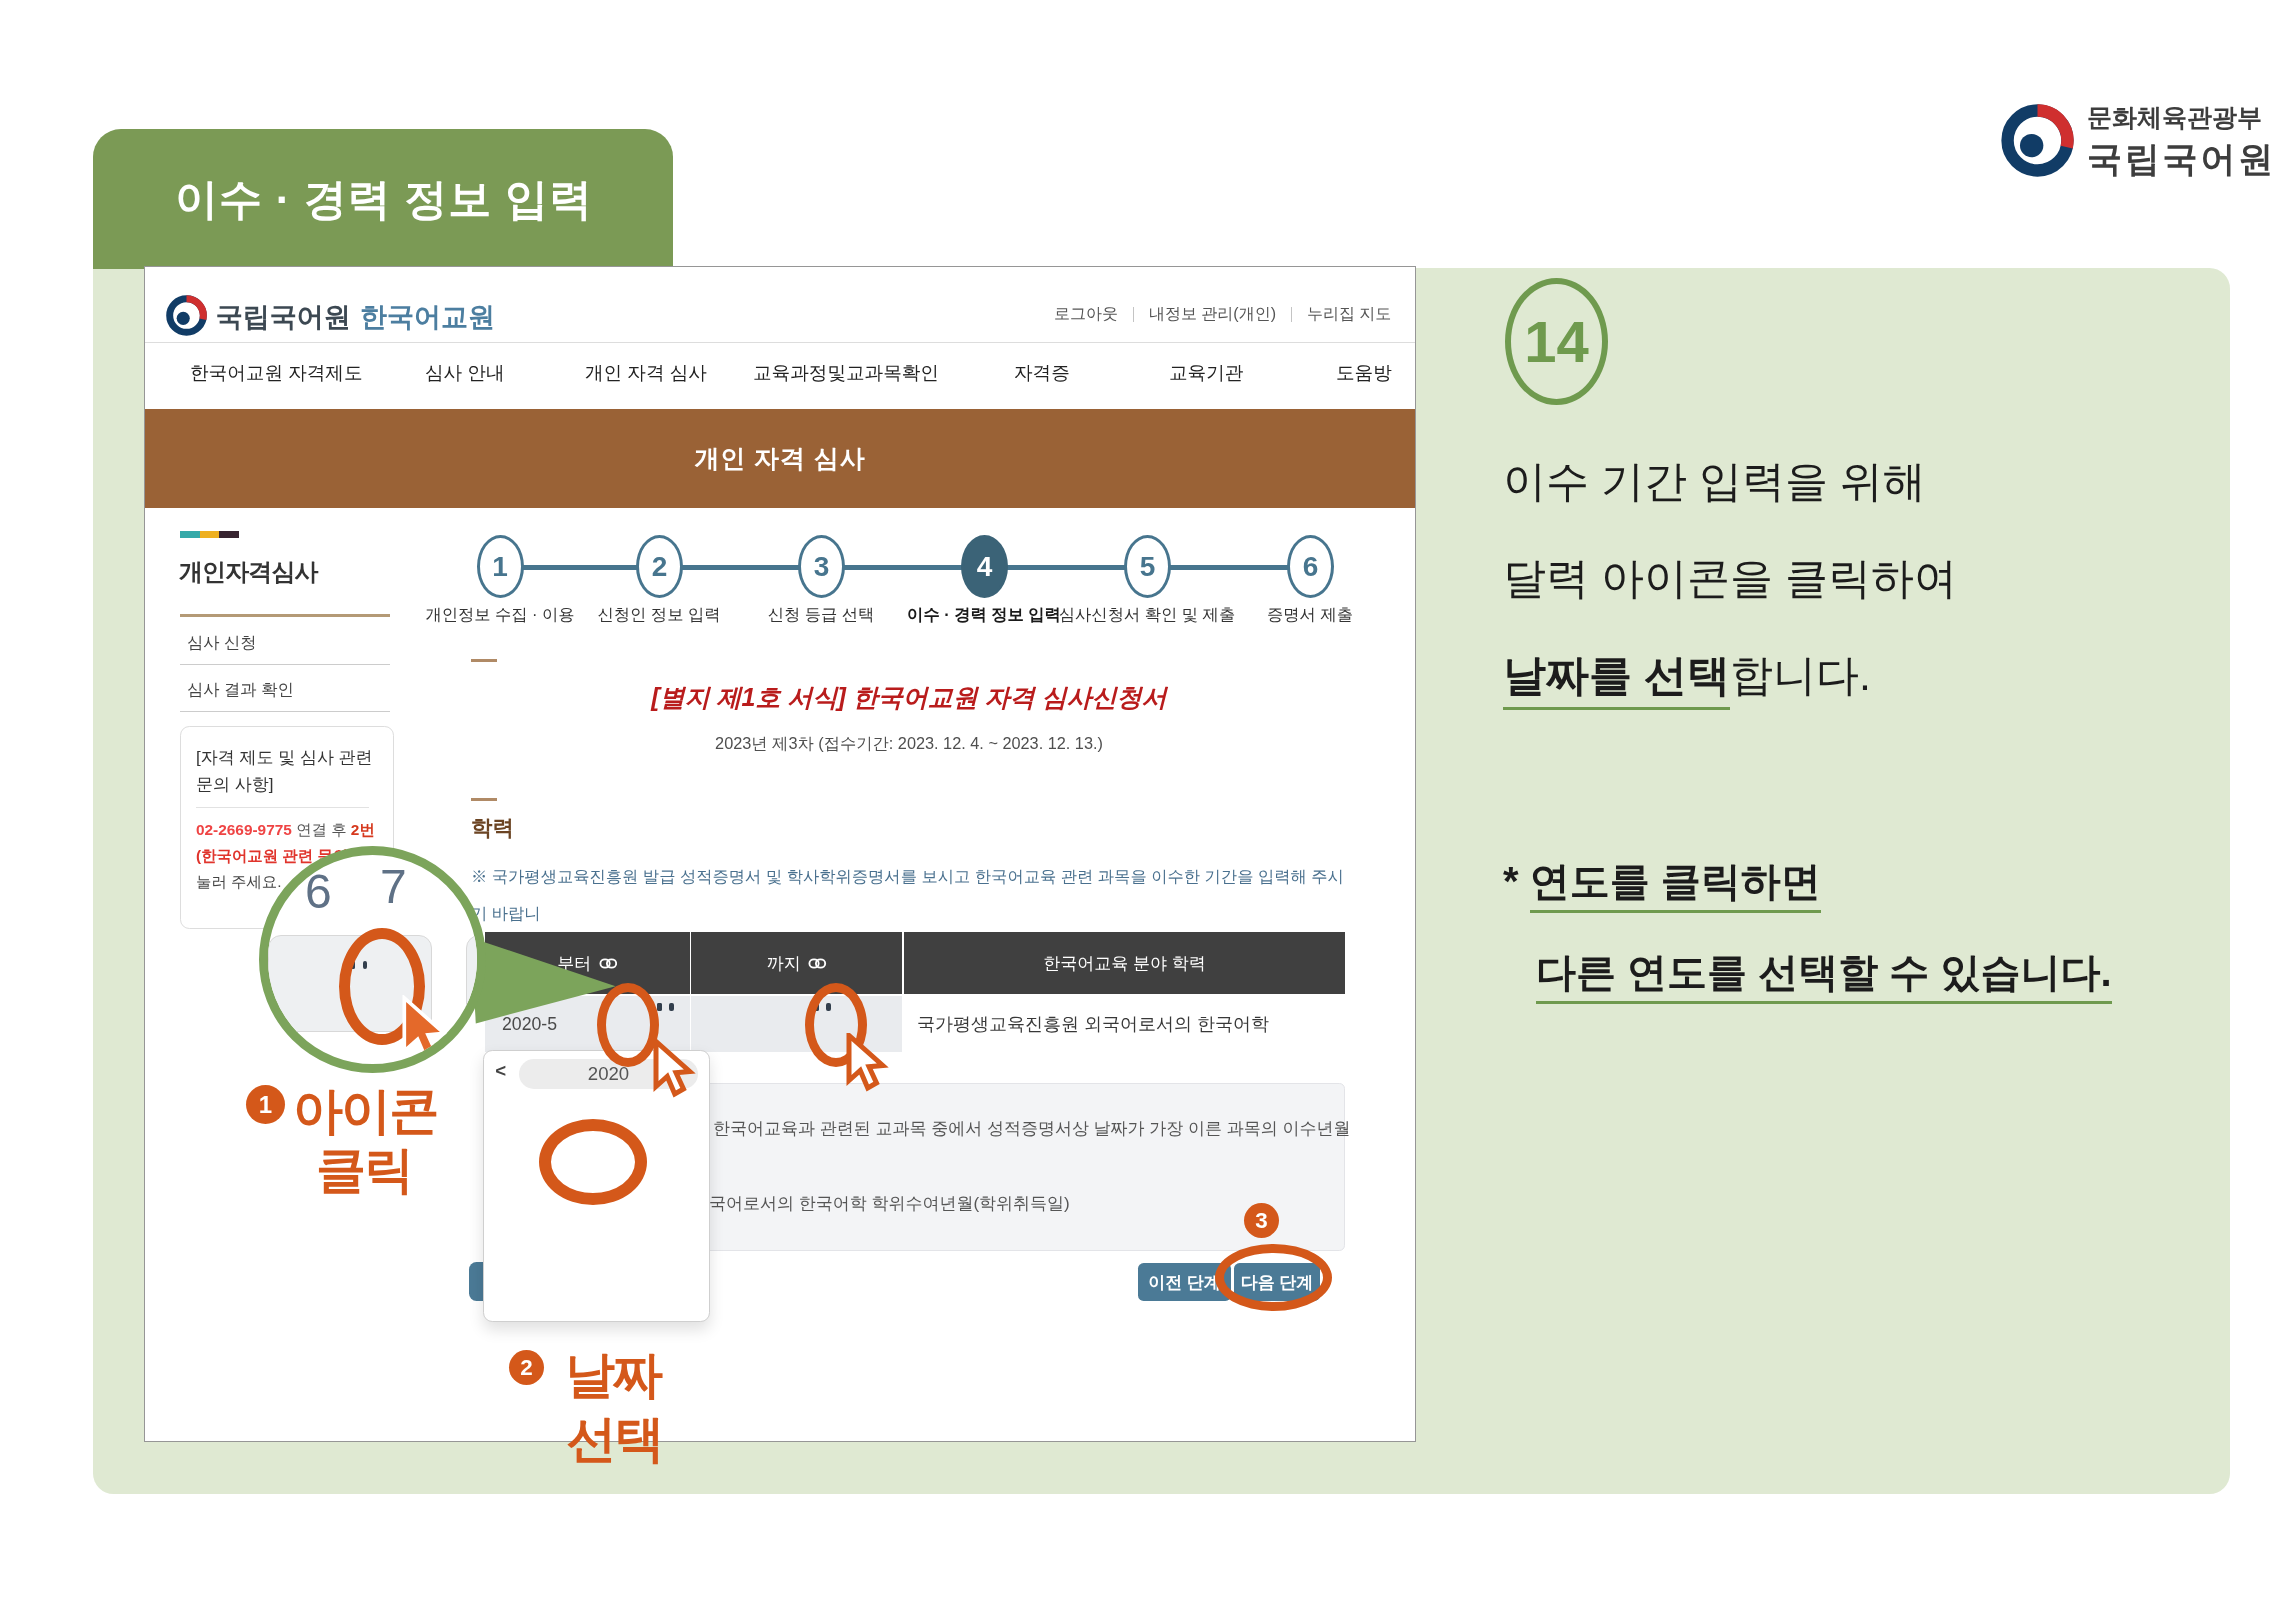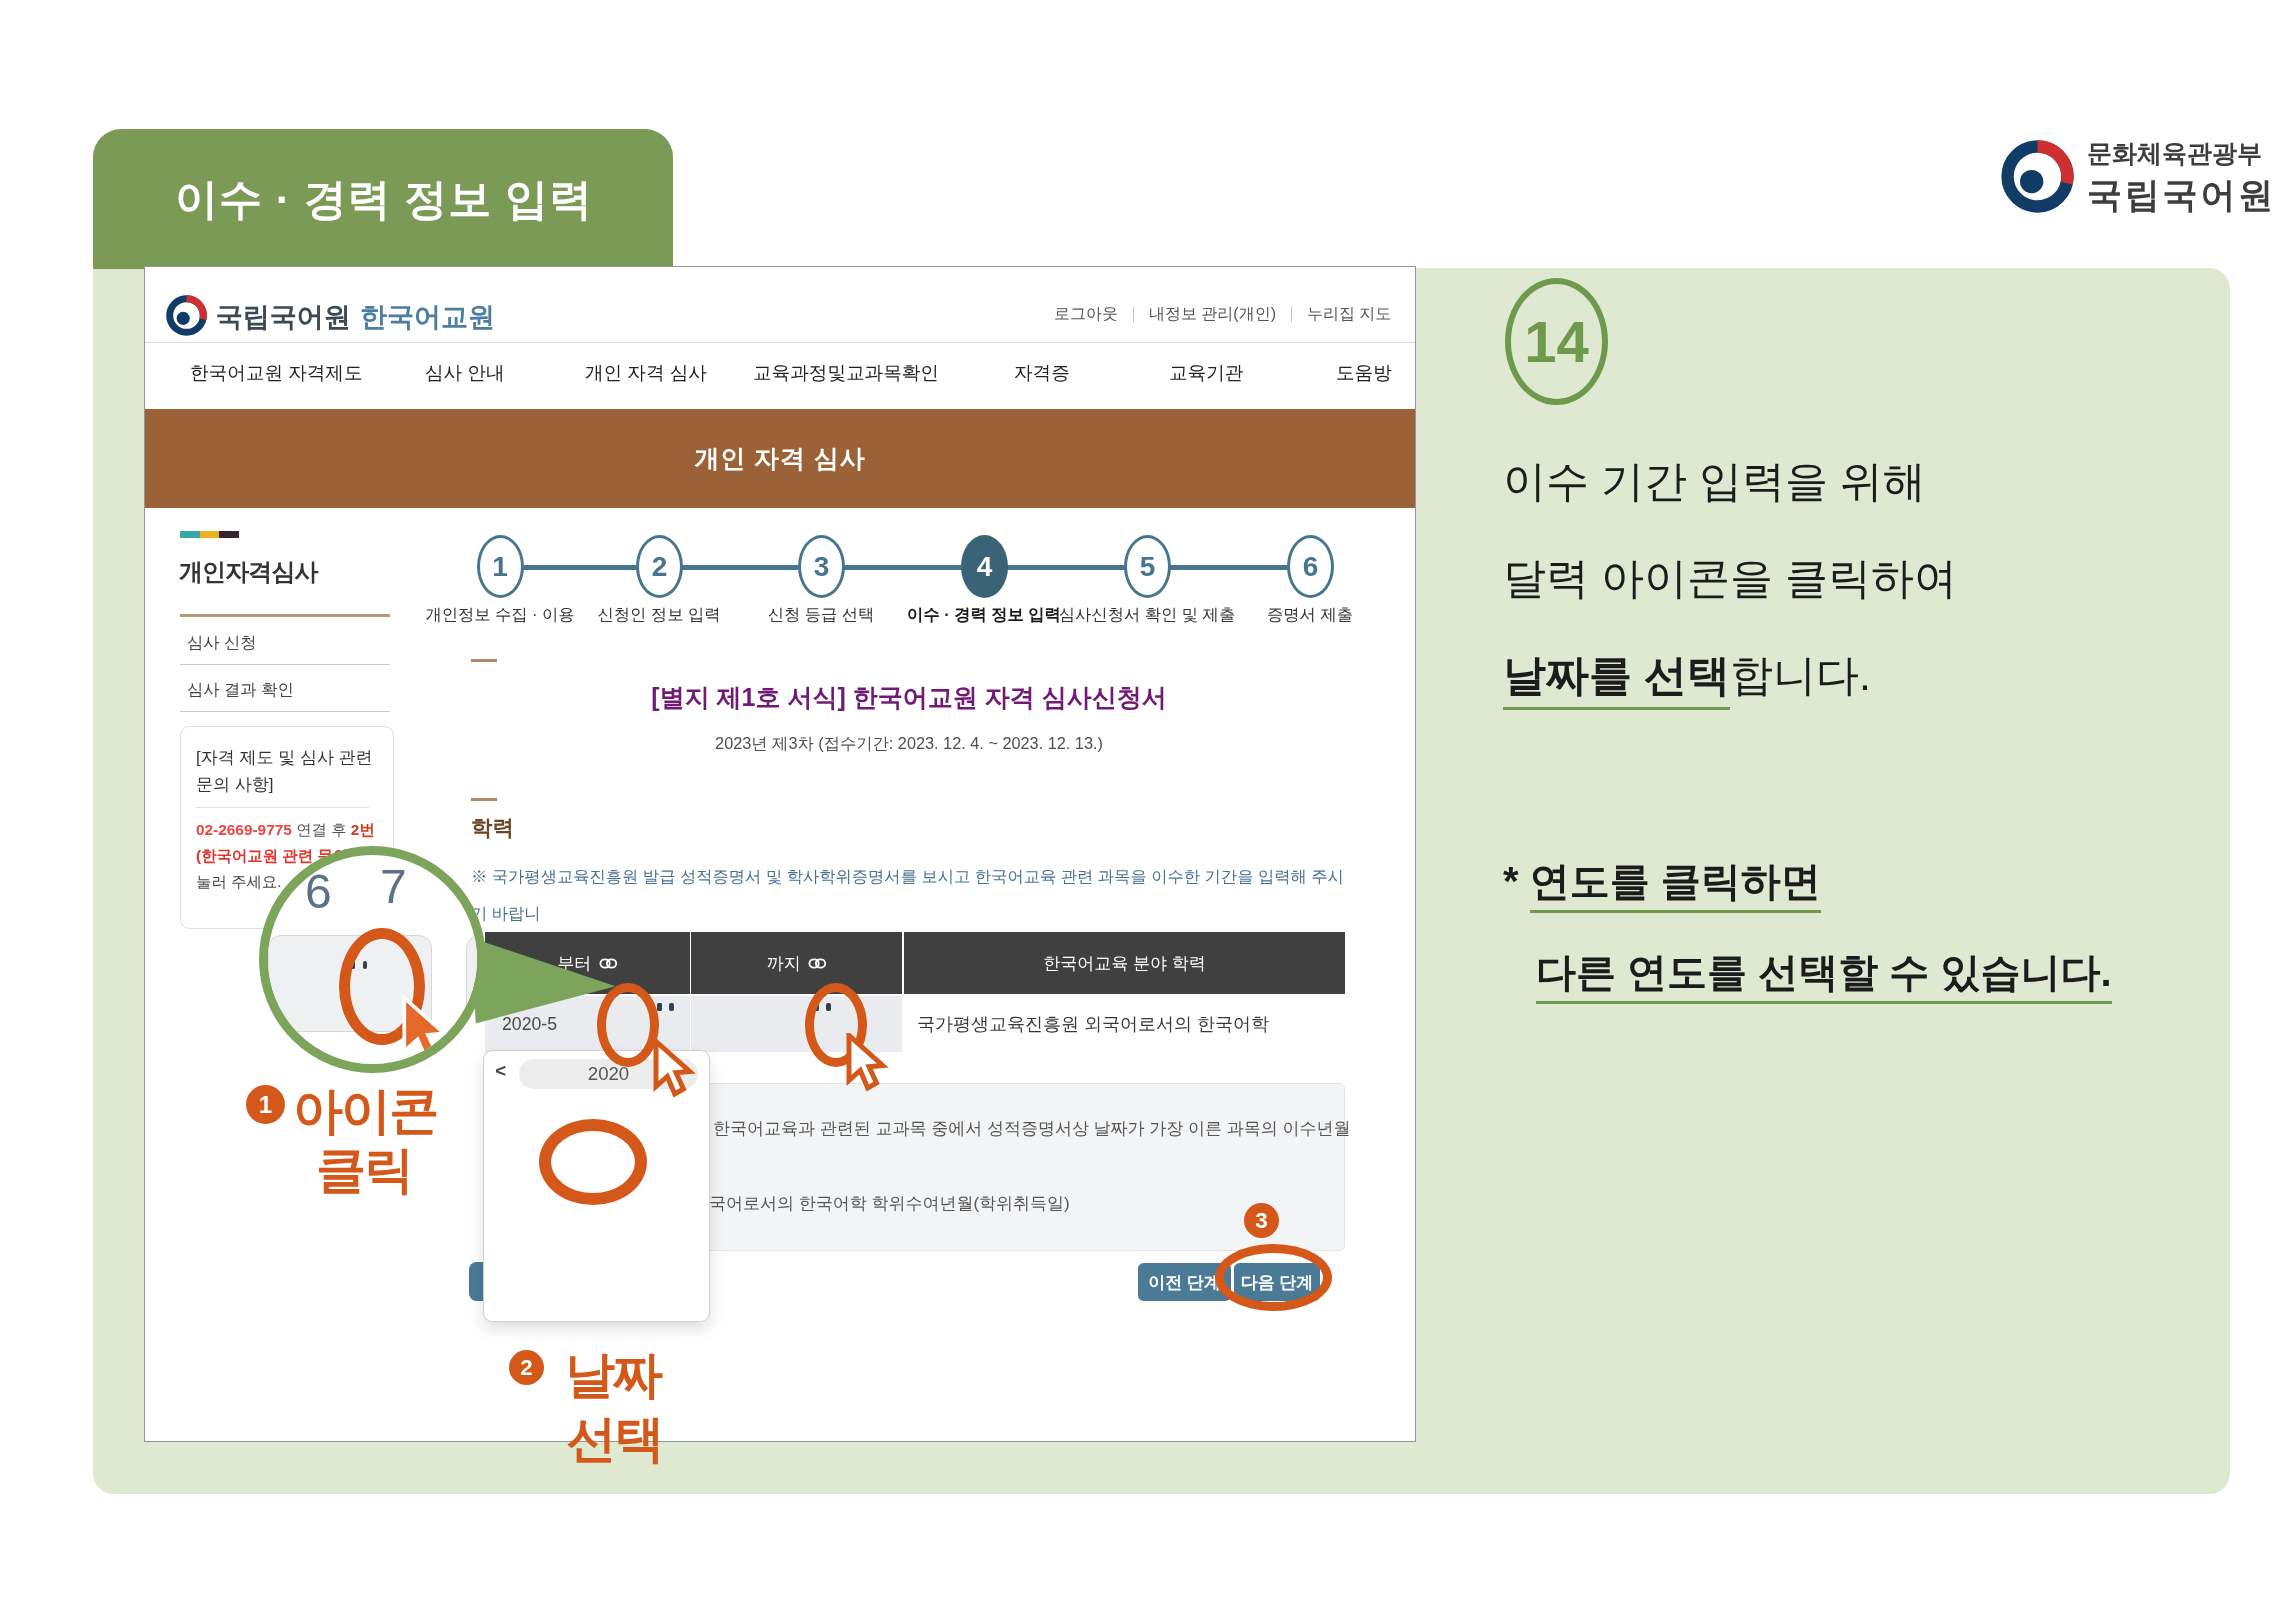--- a/index.html
+++ b/index.html
@@ -5,21 +5,21 @@
   * { margin:0; padding:0; box-sizing:border-box; }
   html,body { background:#ffffff; font-family:"Liberation Sans", sans-serif; }
   #page { position:relative; width:2290px; height:1619px; background:#fff; overflow:hidden; }
 
   
   .panel { position:absolute; left:93px; top:268px; width:2137px; height:1226px;
            background:#dfe9d2; border-radius:0 20.5px 20.5px 20.5px; }
   .badge { position:absolute; left:93px; top:129px; width:580px; height:140px;
            background:#7b9a55; border-radius:28px 28px 0 0; color:#fff;
            font-size:43px; font-weight:700; line-height:140px; padding-left:82px; letter-spacing:0.9px; }
-  .gov { position:absolute; left:2001px; top:101px; display:flex; align-items:center; gap:13px;margin-top:36px; }
+  .gov { position:absolute; left:2001px; top:101px; display:flex; align-items:center; gap:13px; }
   .gov .txt div:first-child { font-size:25px; font-weight:700; color:#3d3d3d; }
   .gov .txt div:last-child  { font-size:35px; font-weight:700; color:#3d3d3d; letter-spacing:2.8px; margin-top:1.9px; }
 
   
   .site { position:absolute; left:144px; top:266px; width:1272px; height:1176px;
           background:#fff; border:1.9px solid #969696; }
   .slogo { position:absolute; left:20.5px; top:28px; display:flex; align-items:center; gap:9.3px; }
   .slogo .org { font-size:27px; font-weight:700; color:#3c4852; }
   .slogo .svc { font-size:27px; font-weight:700; color:#4c7ea0; }
   .util { position:absolute; left:909px; top:37px; display:flex; align-items:center; gap:15px;
@@ -50,21 +50,21 @@
   
   .content { position:absolute; left:326px; top:0; width:881px; height:1176px; }
   .step-line { position:absolute; left:29px; top:298px; width:810px; height:4.7px; background:#47758e; }
   .step-c { position:absolute; top:268px; width:47px; height:63px; border-radius:50%;
             background:#fff; border:3.7px solid #47758e; display:flex; align-items:center; justify-content:center;
             font-size:28px; font-weight:700; color:#47758e; }
   .step-c.active { background:#3b6377; border-color:#3b6377; color:#fff; }
   .step-l { position:absolute; top:337px; width:214px; text-align:center; font-size:16.3px; color:#333; white-space:nowrap; }
   .step-l.active { font-weight:700; color:#1a1a1a; }
   .dash { position:absolute; width:26px; height:2.8px; background:#b08a66; }
-  .ftitle { position:absolute; left:0; top:414px; width:876px; text-align:center; font-size:25px; font-weight:700; color:#701a75; }
+  .ftitle { position:absolute; left:0; top:414px; width:876px; text-align:center; font-size:25px; font-weight:700; color:#b91c1c;font-style:italic; }
   .fsub   { position:absolute; left:0; top:466px; width:876px; text-align:center; font-size:16.3px; color:#4f4f4f; }
   .section-h { position:absolute; left:0; top:546px; font-size:21.4px; font-weight:700; color:#6b4423; }
   .note { position:absolute; left:0; top:591px; width:881px; font-size:16.3px; color:#49708e; line-height:37px; }
   .note span { display:block; }
 
   .tbl { position:absolute; left:14px; top:665px; width:860px; }
   .tbl .hrow { display:flex; gap:1.9px; }
   .tbl .hcell { background:#404040; color:#fff; font-size:17px; height:62px;
                 display:flex; align-items:center; justify-content:center; gap:7.5px; }
   .tbl .drow { display:flex; gap:1.9px; margin-top:1.9px; }

